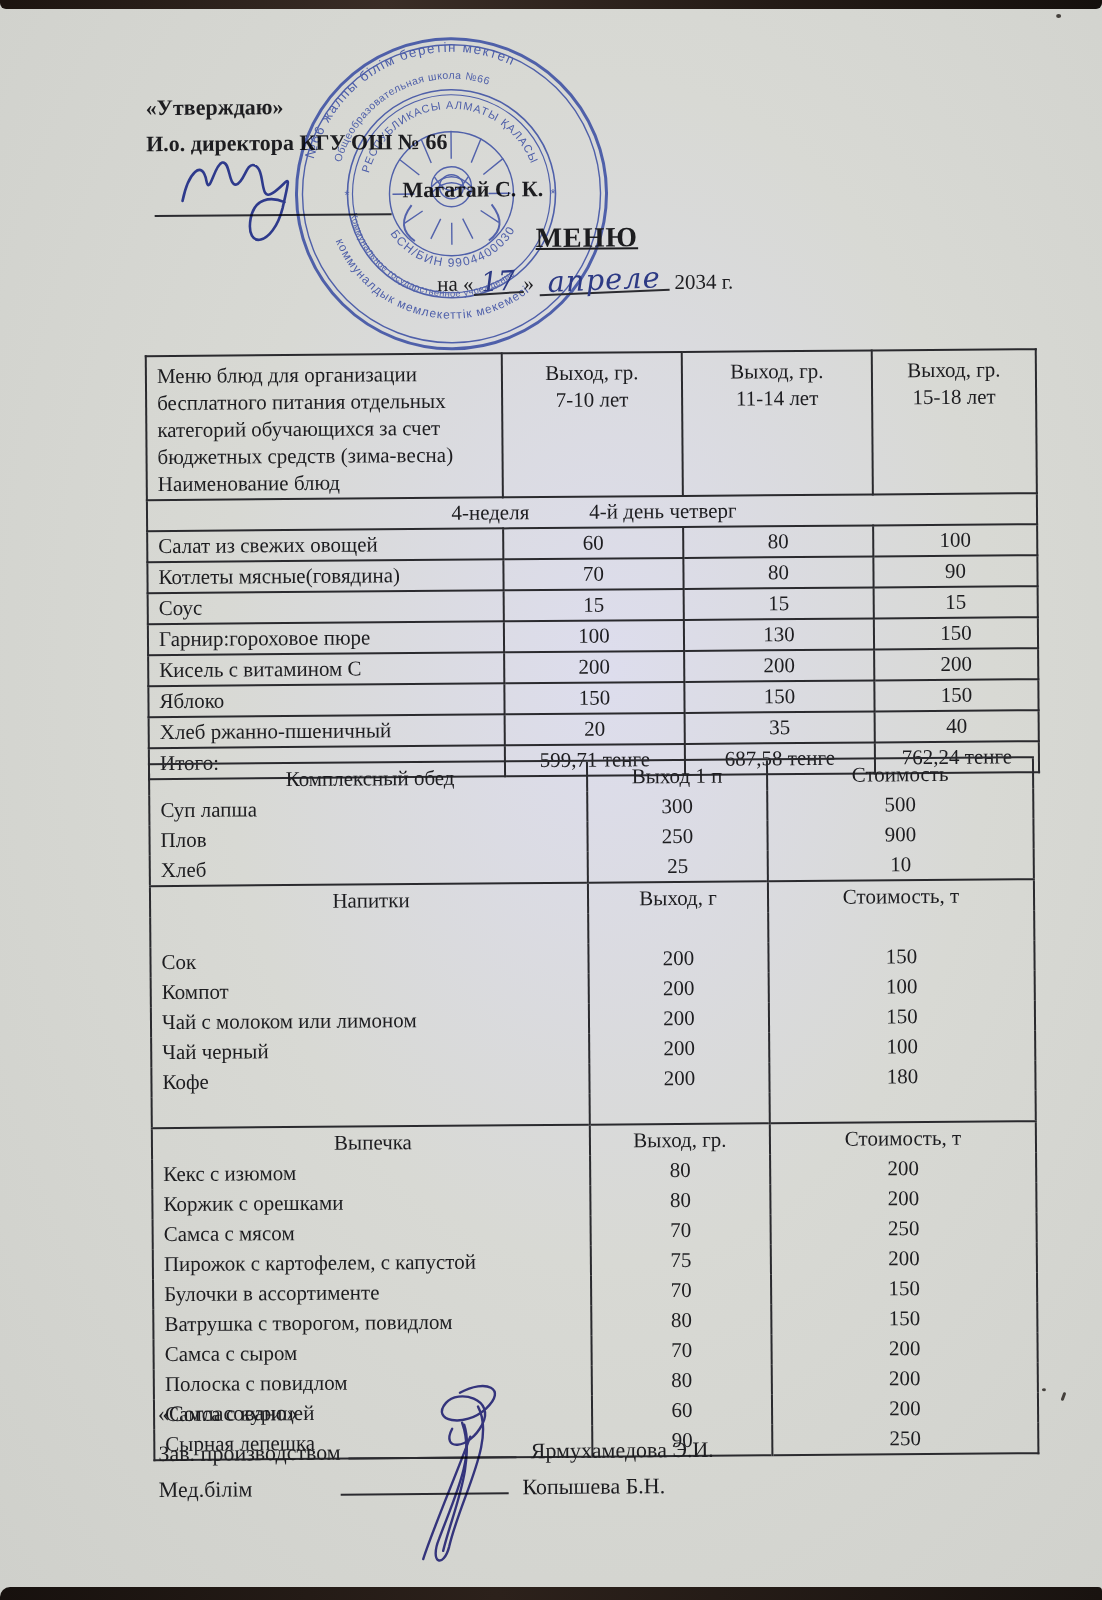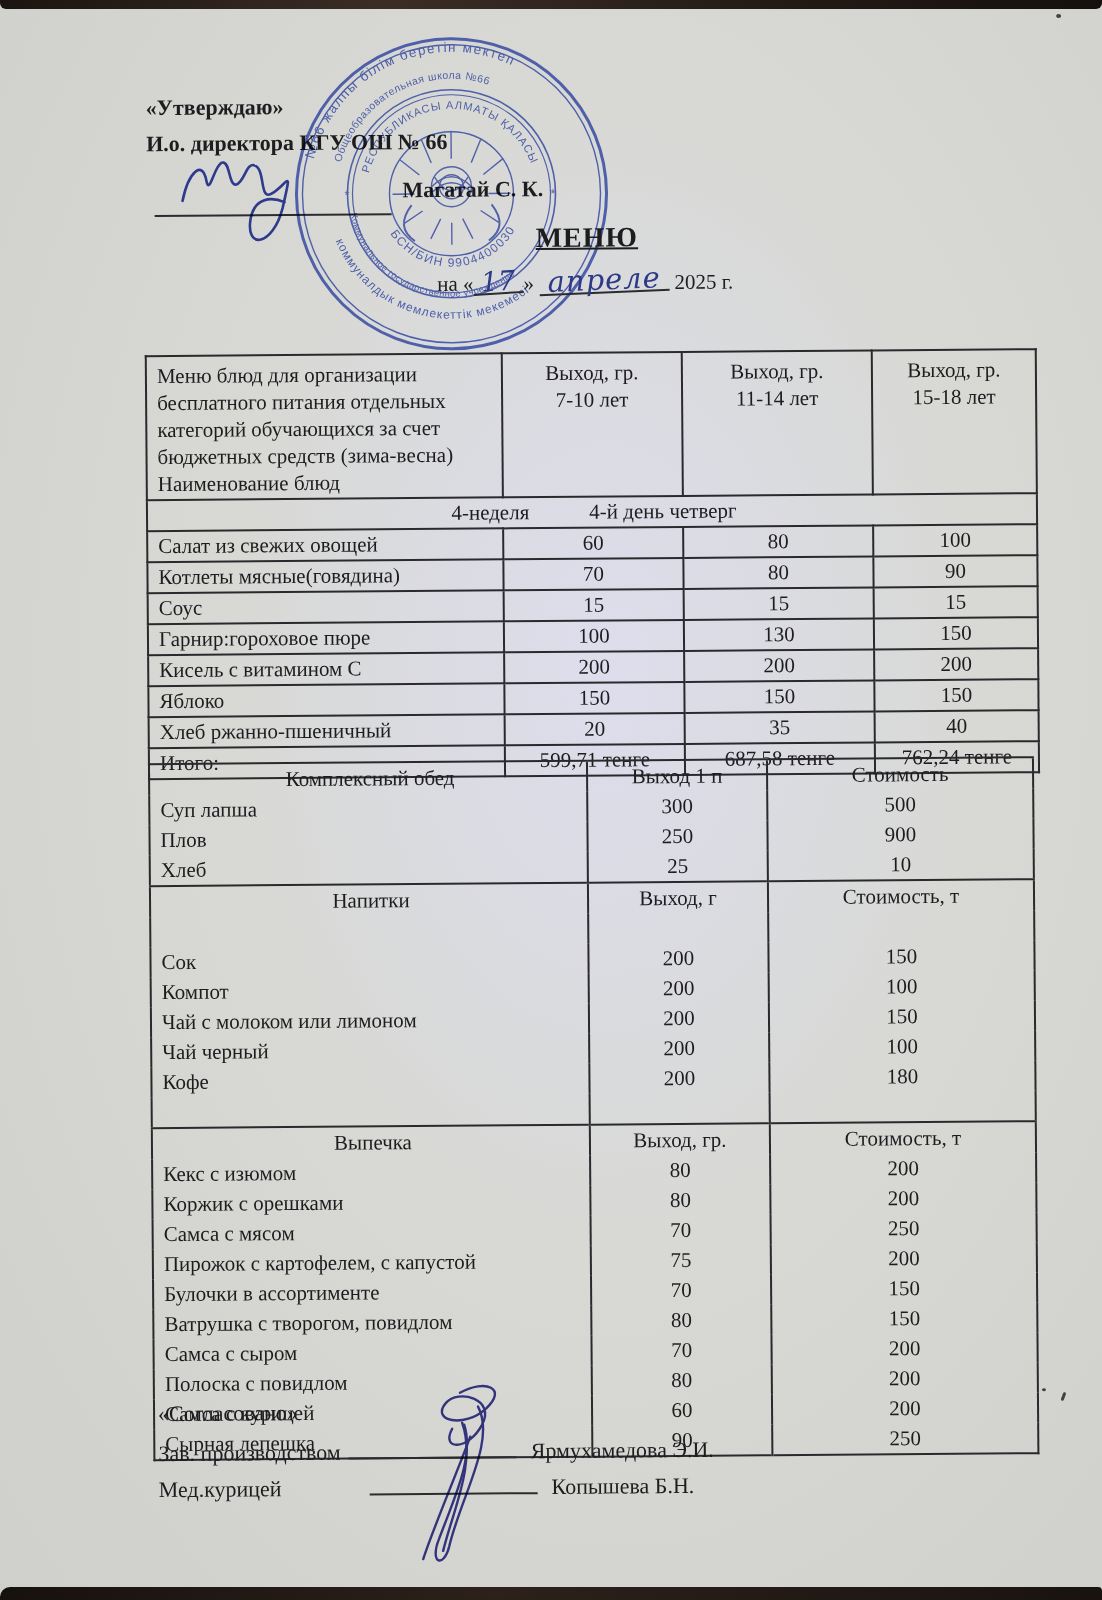--- a/index.html
+++ b/index.html
@@ -119,21 +119,21 @@
   <svg class="sig1svg" width="230" height="92" viewBox="0 0 230 92">
     <path d="M18,62 C24,34 38,20 42,42 C45,58 50,26 58,24 C66,22 64,48 72,46 C80,44 82,24 90,27 C102,31 94,64 108,55 C124,45 128,28 118,70 C108,108 80,112 86,80 C90,60 106,58 120,64" fill="none" stroke="#2e3a8c" stroke-width="2.6" stroke-linecap="round"></path>
   </svg>
 
   <div class="abs title-wrap">
     <span class="title">МЕНЮ</span>
   </div>
   <div class="abs dateline">
     <span>на «</span><span class="u-short"><span class="hw">17</span></span><span>»</span>
     <span class="u-long"><span class="hw">апреле</span></span>
-    <span>2025 г.</span>
+    <span>2034 г.</span>
   </div>
 
   <table class="abs t1">
     <colgroup>
         <col style="width:356px">
         <col style="width:180px">
         <col style="width:190px">
         <col style="width:164px">
       </colgroup>
     <thead>
@@ -325,21 +325,21 @@
           <td>250</td>
         </tr>
       </tbody>
   </table>
 
   <div class="abs agreed">«Согласовано»</div>
   <div class="abs fline f1">
     <span>Зав. производством</span><span class="uline ul1"></span><span class="fname">Ярмухамедова Э.И.</span>
   </div>
   <div class="abs fline f2">
-    <span>Мед.курицей</span><span class="uline ul2"></span><span class="fname">Копышева Б.Н.</span>
+    <span>Мед.білім</span><span class="uline ul2"></span><span class="fname">Копышева Б.Н.</span>
   </div>
 
   <svg class="sig2svg" width="190" height="195" viewBox="0 0 190 195">
     <g fill="none" stroke="#34347c" stroke-width="2.4" stroke-linecap="round">
       <path d="M98,14 C124,0 146,10 124,30 C102,50 68,42 84,24 C96,10 134,20 120,46 C106,72 78,72 90,50"></path>
       <path d="M116,28 C134,62 98,118 86,168 C80,190 66,184 76,160 C92,118 112,78 102,46"></path>
       <path d="M100,44 C114,84 90,132 80,172"></path>
       <path d="M108,58 C92,100 70,150 60,180"></path>
     </g>
   </svg>

